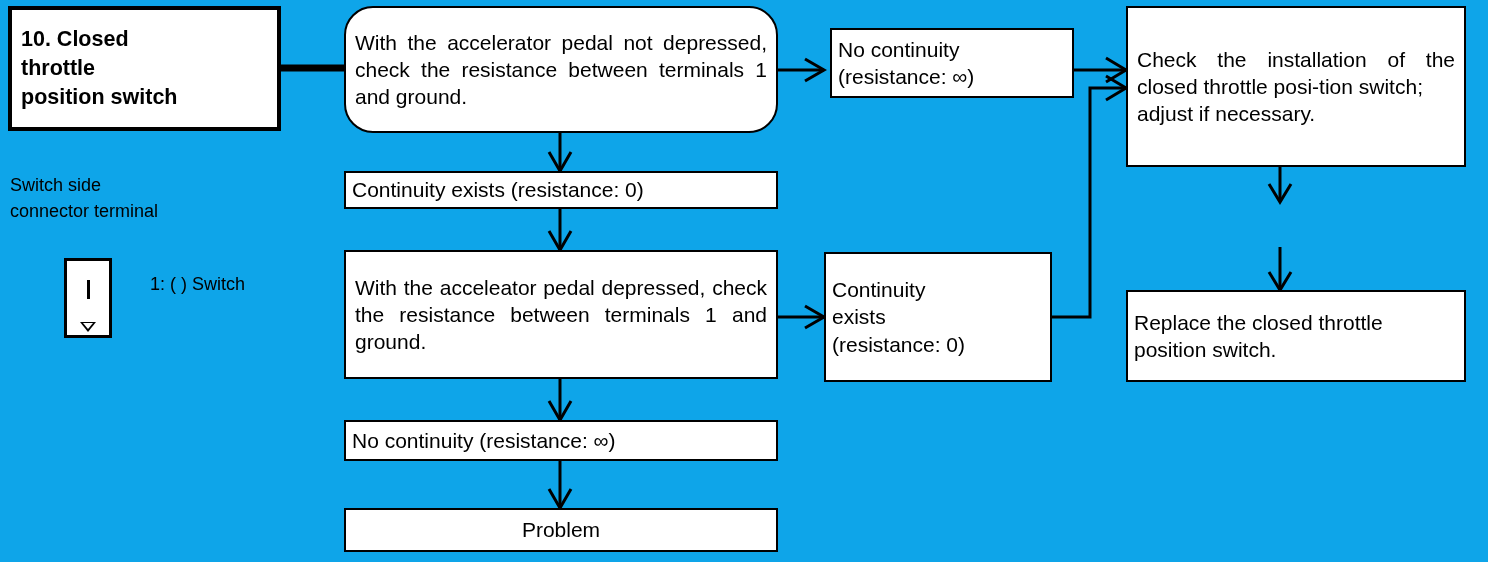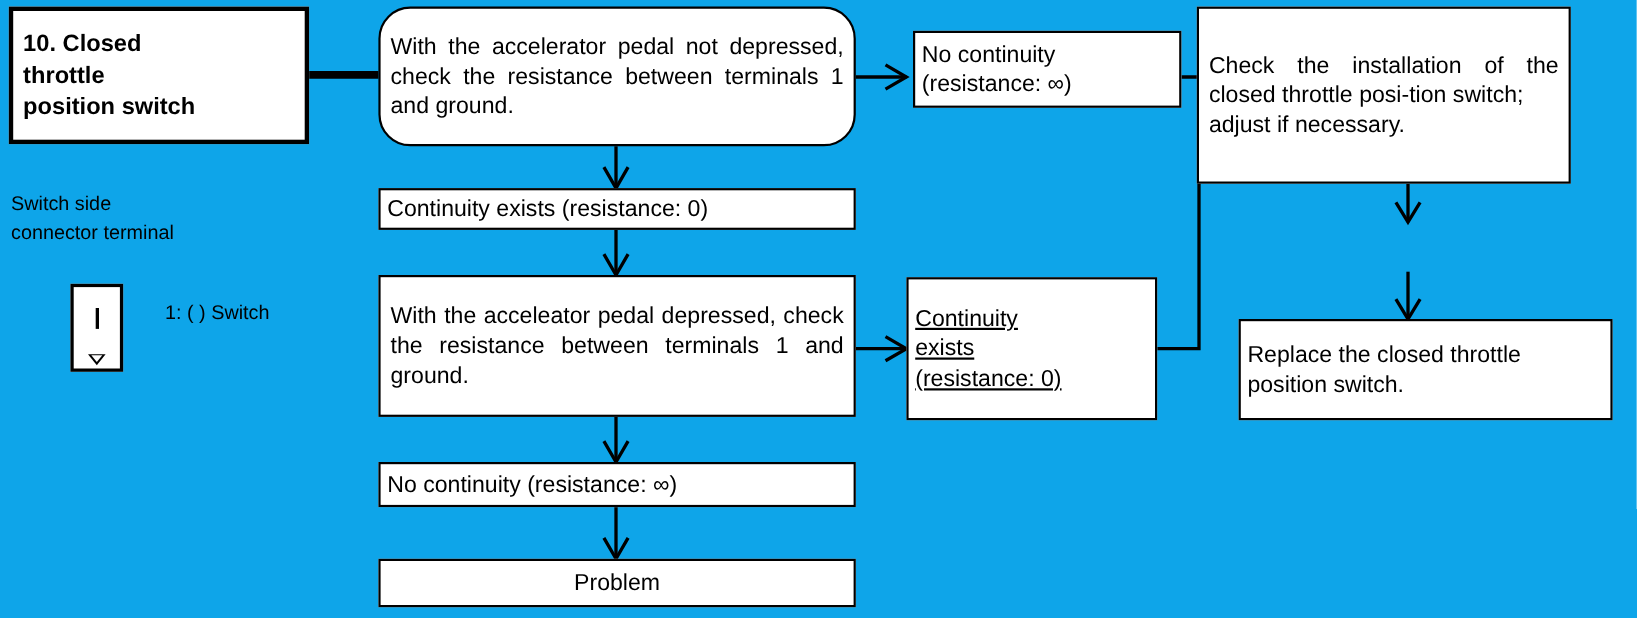--- a/index.html
+++ b/index.html
@@ -192,27 +192,27 @@
 
   <div class="box center" style="left:344px; top:508px; width:434px; height:44px;">
     <span class="txt">Problem</span>
   </div>
 
   <div class="box" style="left:830px; top:28px; width:244px; height:70px;">
     <span class="txt">No continuity
 (resistance: ∞)</span>
   </div>
 
-  <div class="box" style="left:824px; top:252px; width:228px; height:130px;text-decoration:underline;">
+  <div class="box" style="left:824px; top:252px; width:228px; height:130px;">
     <span class="txt">Continuity
 exists
 (resistance: 0)</span>
   </div>
 
-  <div class="box justify" style="left:1088px; top:6px; width:340px; height:161px;">
+  <div class="box justify" style="left:1126px; top:6px; width:340px; height:161px;">
     <span class="txt">Check the installation of the closed throttle posi-tion switch;
 adjust if necessary.</span>
   </div>
 
 
   <div class="box" style="left:1126px; top:290px; width:340px; height:92px;">
     <span class="txt">Replace the closed throttle position switch.</span>
   </div>
 
 </div>

